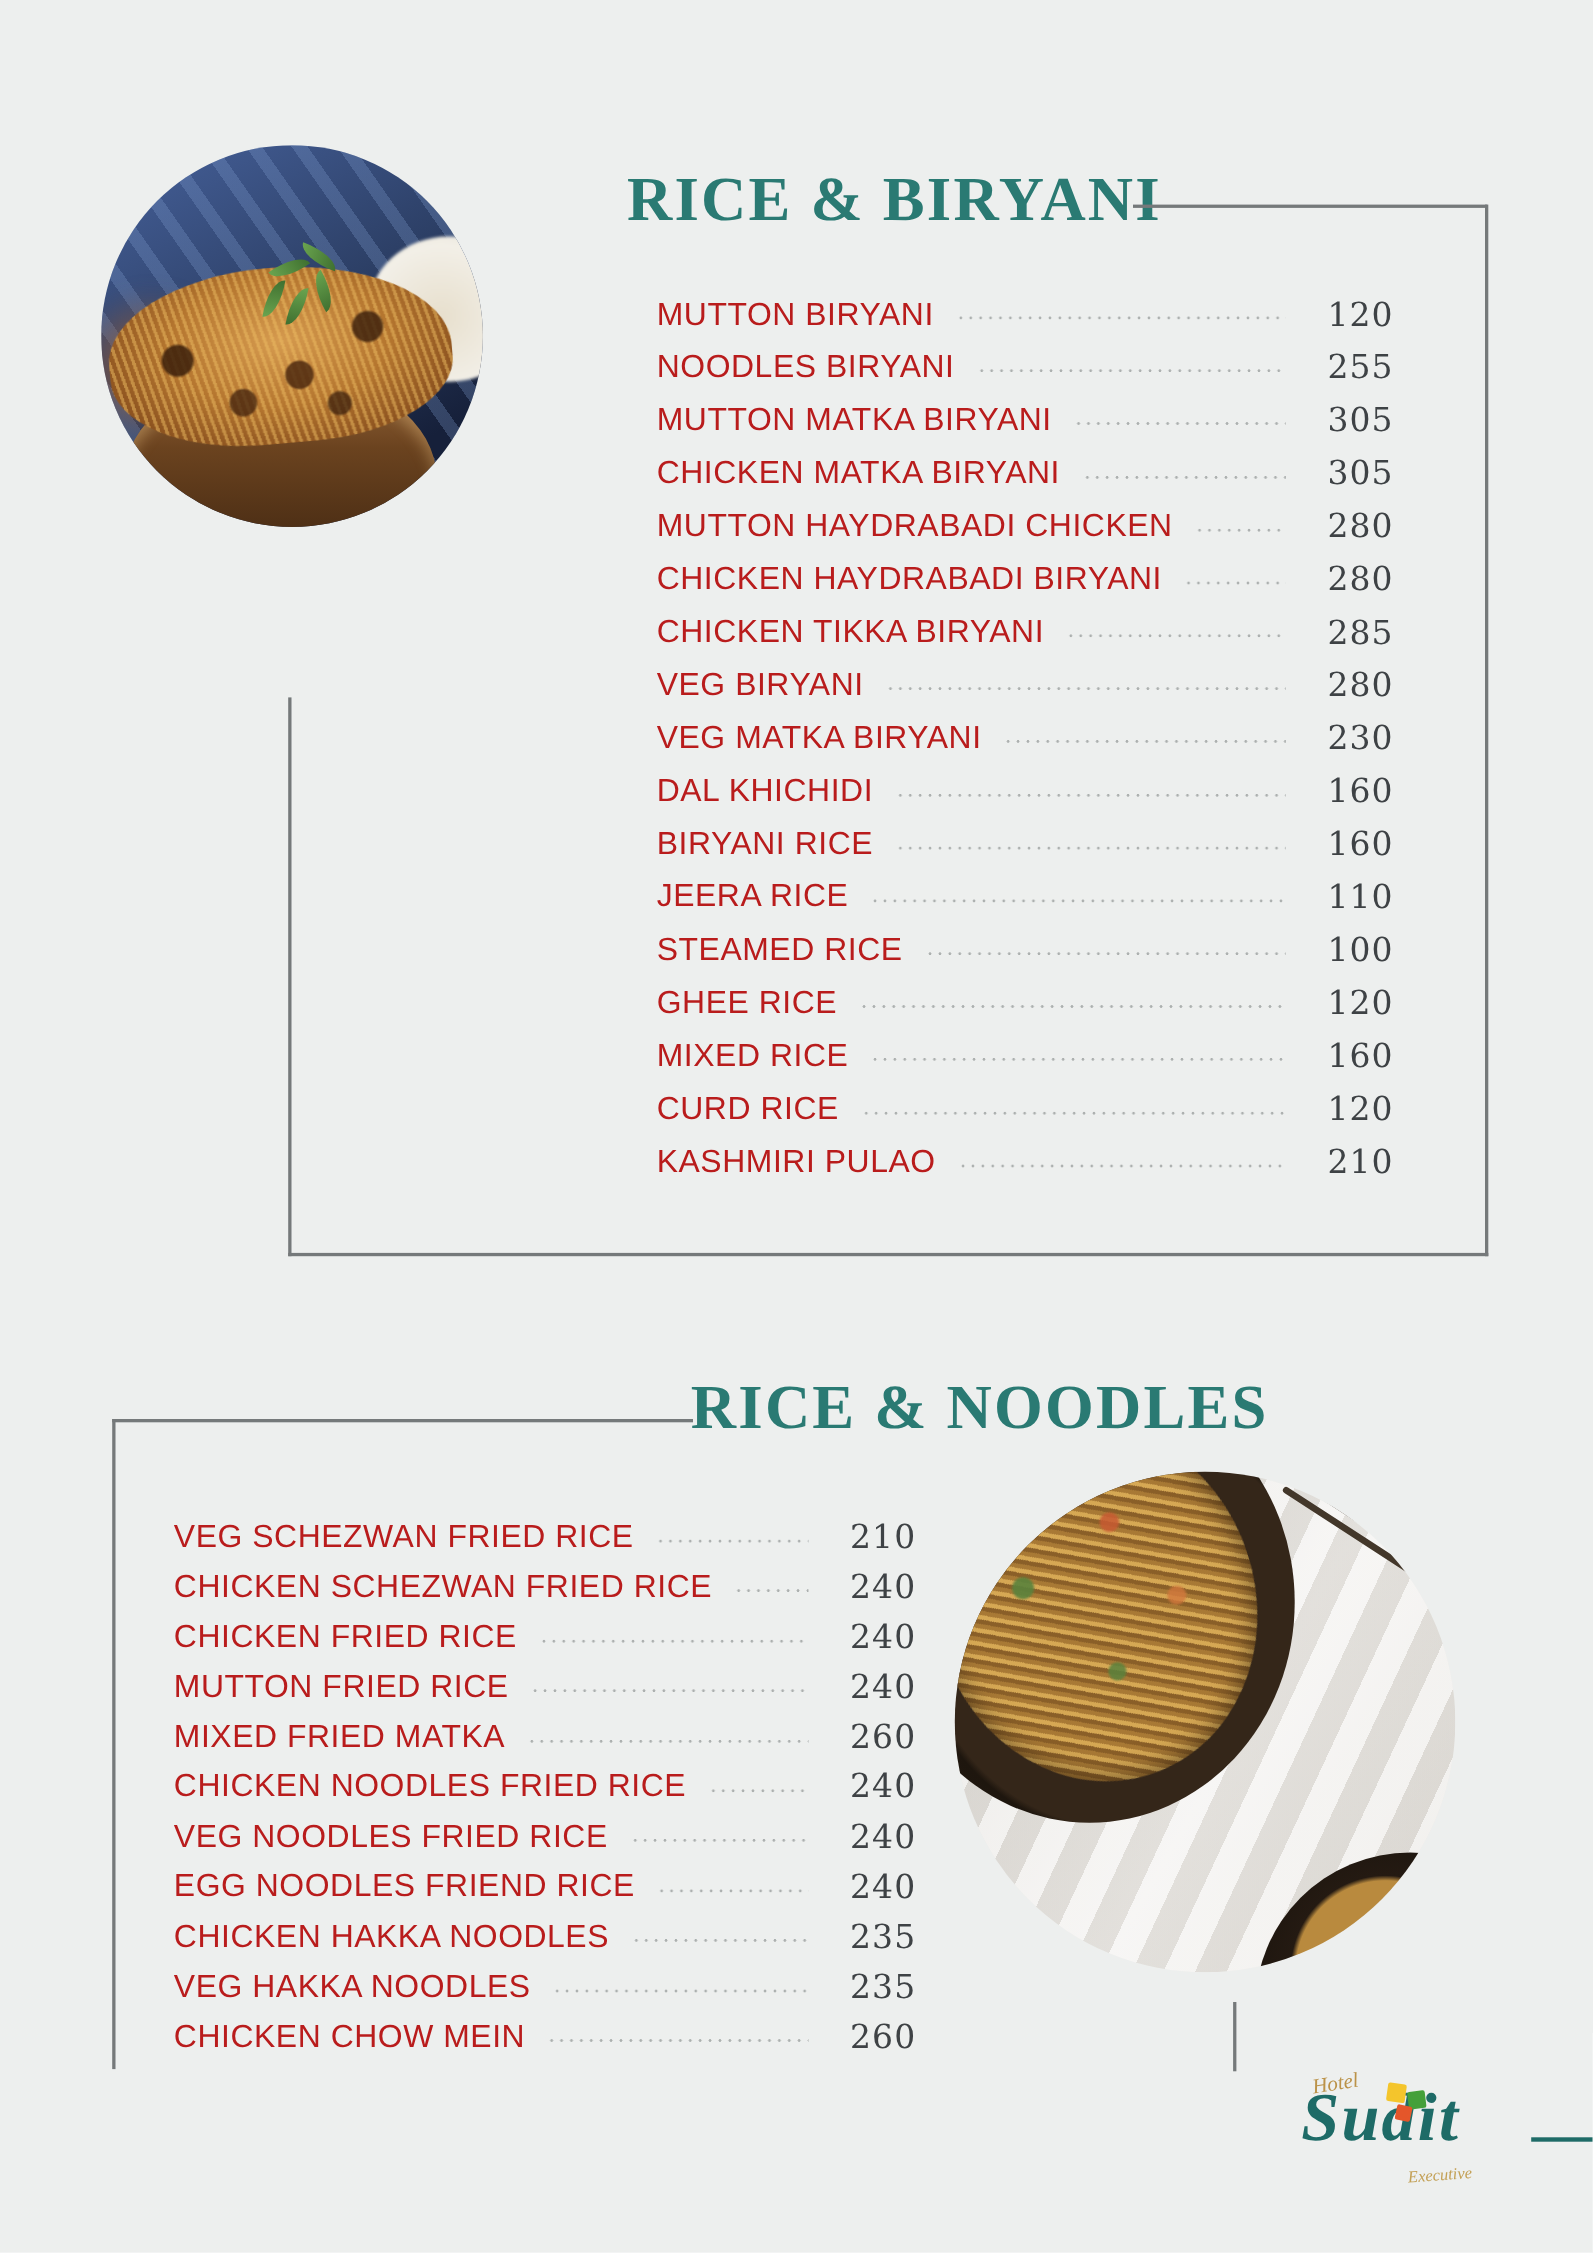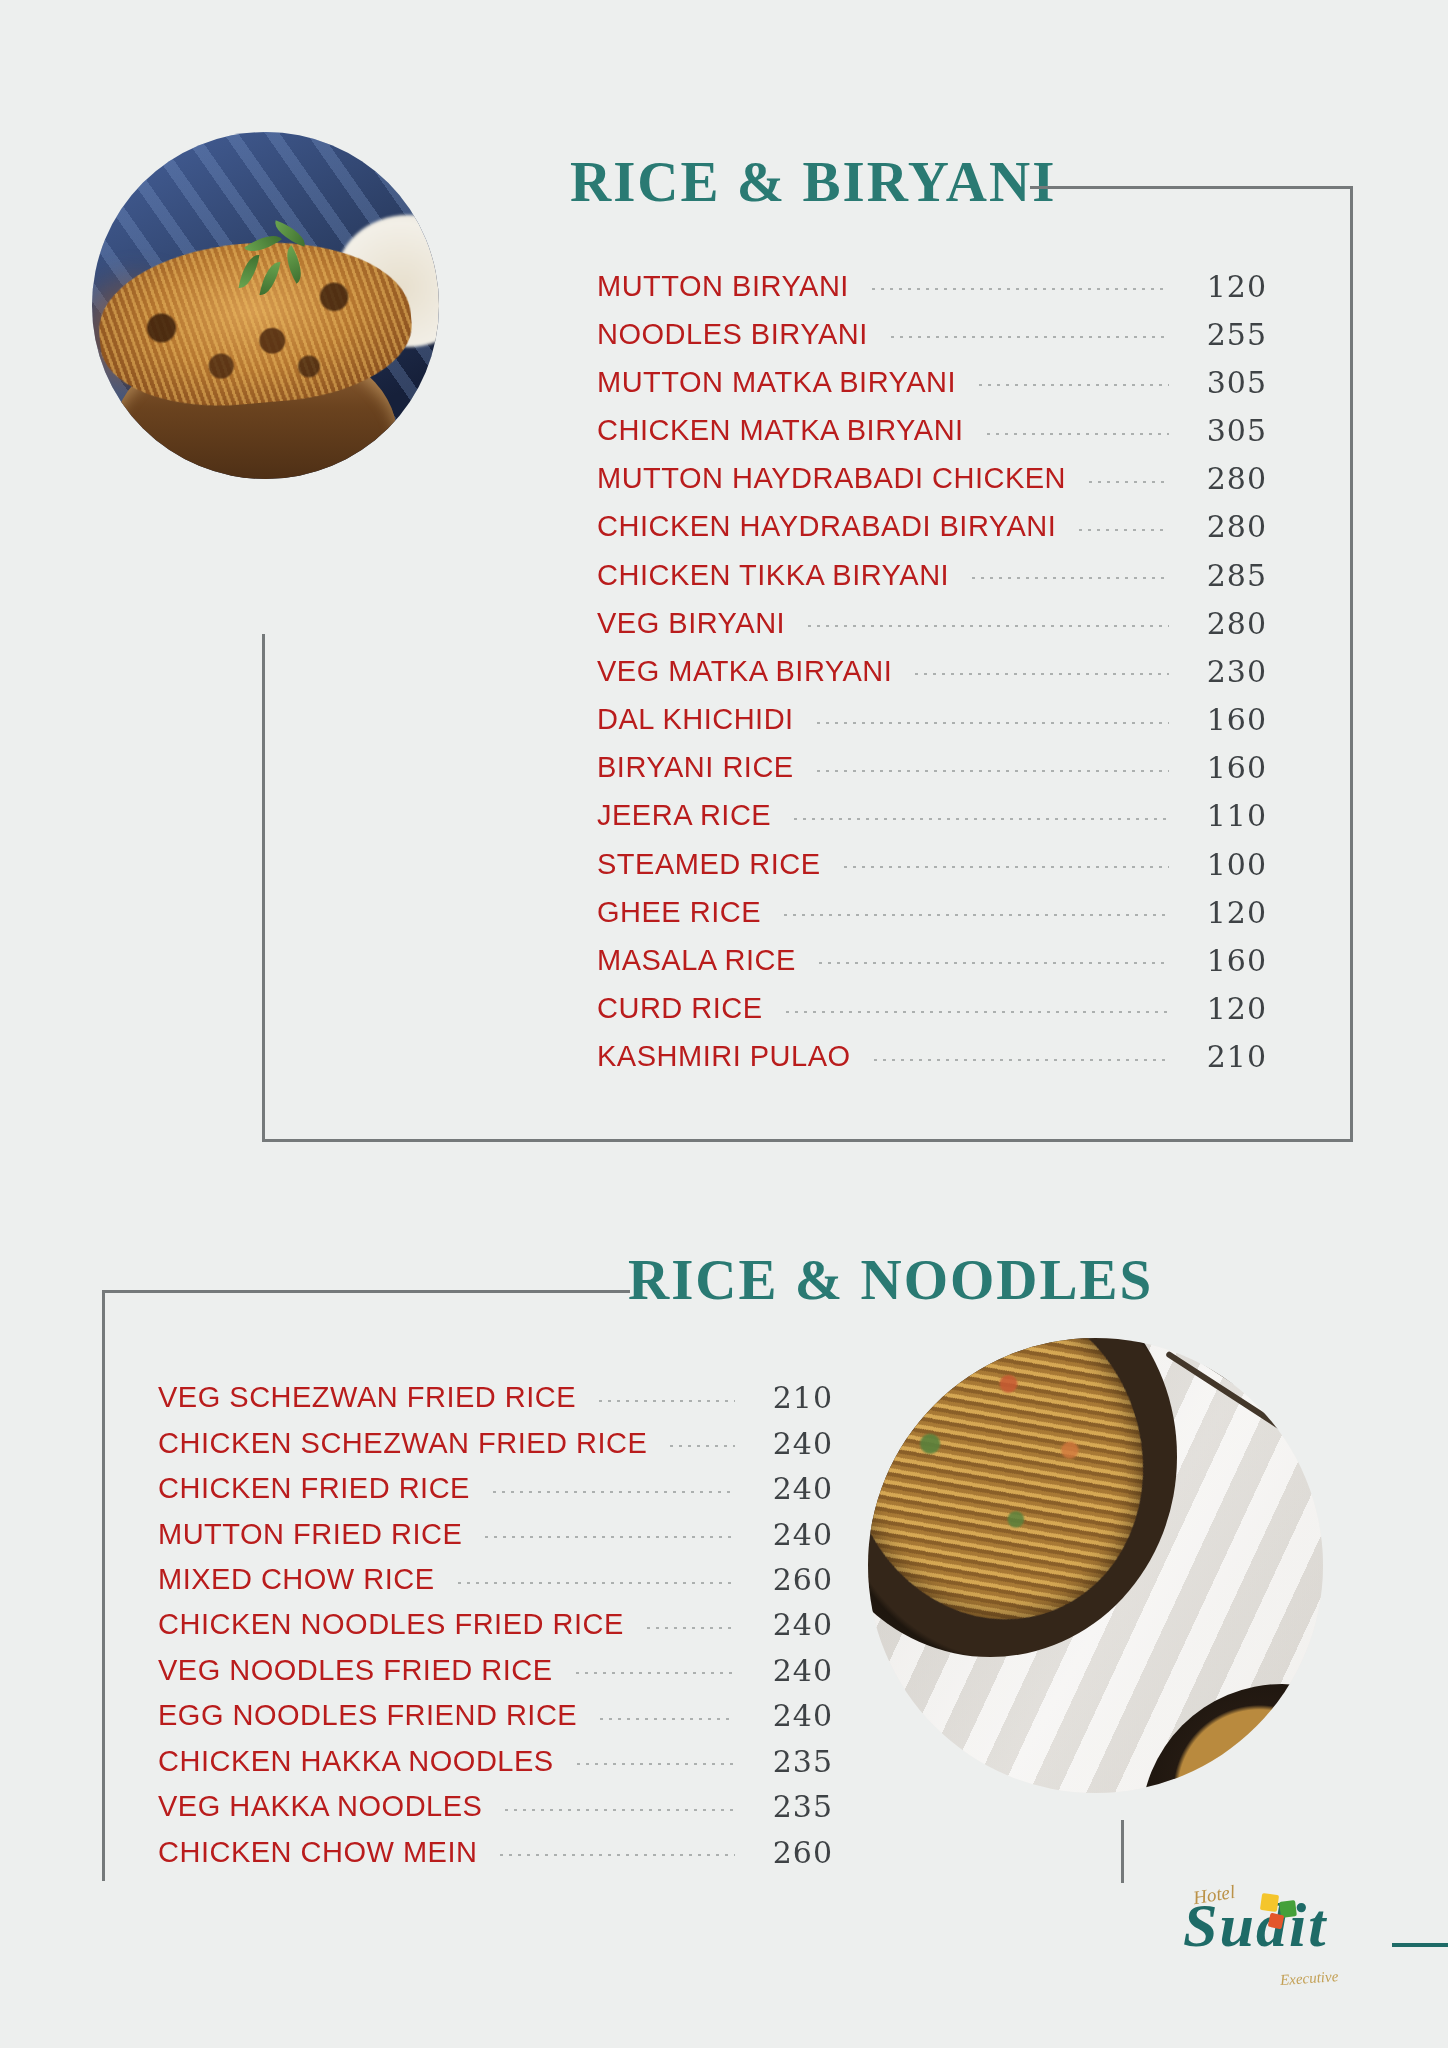--- a/index.html
+++ b/index.html
@@ -213,21 +213,21 @@
           <span class="item-name">STEAMED RICE</span>
           <span class="dots"></span>
           <span class="item-price">100</span>
         </div>
         <div class="menu-row">
           <span class="item-name">GHEE RICE</span>
           <span class="dots"></span>
           <span class="item-price">120</span>
         </div>
         <div class="menu-row">
-          <span class="item-name">MASALA RICE</span>
+          <span class="item-name">MIXED RICE</span>
           <span class="dots"></span>
           <span class="item-price">160</span>
         </div>
         <div class="menu-row">
           <span class="item-name">CURD RICE</span>
           <span class="dots"></span>
           <span class="item-price">120</span>
         </div>
         <div class="menu-row">
           <span class="item-name">KASHMIRI PULAO</span>
@@ -259,21 +259,21 @@
           <span class="item-name">CHICKEN FRIED RICE</span>
           <span class="dots"></span>
           <span class="item-price">240</span>
         </div>
         <div class="menu-row">
           <span class="item-name">MUTTON FRIED RICE</span>
           <span class="dots"></span>
           <span class="item-price">240</span>
         </div>
         <div class="menu-row">
-          <span class="item-name">MIXED CHOW RICE</span>
+          <span class="item-name">MIXED FRIED MATKA</span>
           <span class="dots"></span>
           <span class="item-price">260</span>
         </div>
         <div class="menu-row">
           <span class="item-name">CHICKEN NOODLES FRIED RICE</span>
           <span class="dots"></span>
           <span class="item-price">240</span>
         </div>
         <div class="menu-row">
           <span class="item-name">VEG NOODLES FRIED RICE</span>

